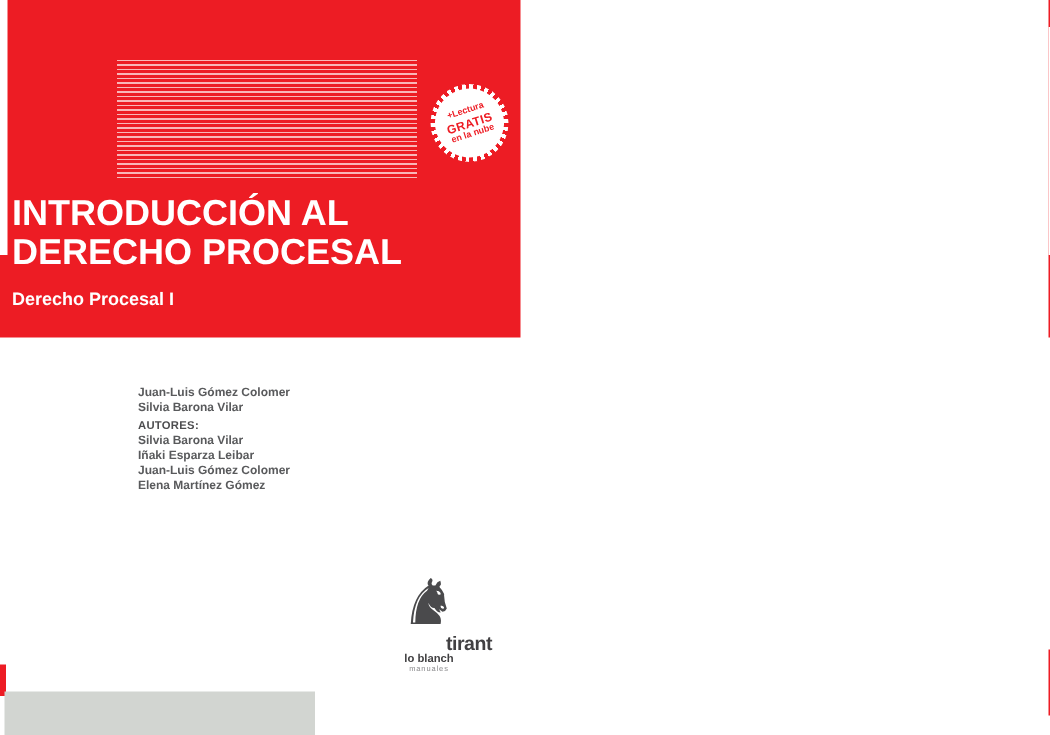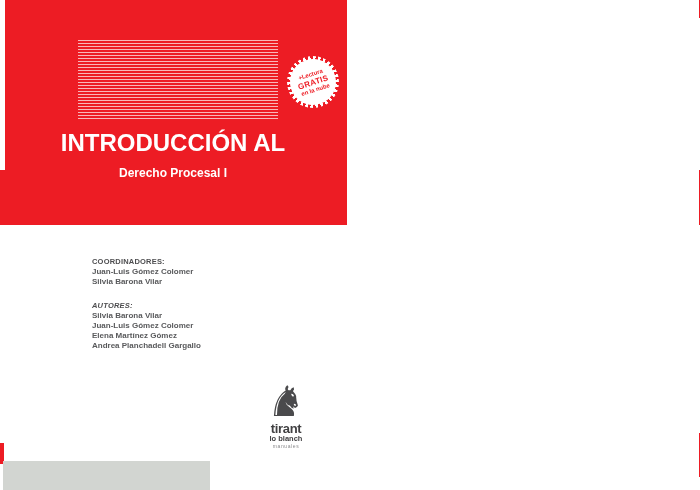--- a/index.html
+++ b/index.html
@@ -29,38 +29,38 @@
   .badge { position:absolute; width:52px; height:52px; }
   .badge-left  { left:287px; top:56px; }
   .badge-teeth { position:absolute; inset:0; border-radius:50%;
     background:repeating-conic-gradient(#ffffff 0deg 6deg, rgba(255,255,255,0) 6deg 12deg); }
   .badge-core { position:absolute; inset:3px; border-radius:50%; background:#ffffff;
     display:flex; flex-direction:column; align-items:center; justify-content:center;
     transform:rotate(-18deg); color:#ED1C24; text-align:center; }
   .badge-l1, .badge-l3 { font-size:6px; font-weight:bold; line-height:7px; }
   .badge-l2 { font-size:8px; font-weight:bold; line-height:9px; letter-spacing:0.3px; }
 
-  .title-block { position:absolute; text-align:center; color:#ffffff; font-weight:bold; }
+  .title-block { position:absolute; color:#ffffff; font-weight:bold; }
   .title-block-left  { left:8px;  top:130px; width:330px; }
   .title-main-left  { font-size:24px; line-height:26px; }
   .title-sub { font-size:12px; line-height:18px; }
   .title-sub-left  { margin-top:8px; }
 
   .credits { position:absolute; color:#4D4D4F; width:200px; }
   .credits-left  { left:92px;  top:257px; }
   .credits-head { font-size:7.5px; font-weight:bold; line-height:10px; letter-spacing:0.2px; }
-  .credits-head-authors { margin-top:13px;font-style:italic; }
+  .credits-head-authors { margin-top:1px; }
   .credits-name { display:block; font-size:8px; font-weight:bold;
     color:#595A5C; line-height:10.3px; }
 
   .logo { position:absolute; width:84px; top:381px; text-align:center; color:#414042; }
   .logo-left  { left:244px; }
   .logo-knight { display:inline-block; font-size:42px; line-height:42px;
     transform:scaleX(-1); color:#4A4A4C; }
-  .logo-name    { font-size:13px; font-weight:bold; line-height:12px; letter-spacing:-0.3px; }
+  .logo-name    { font-size:13px; font-weight:bold; line-height:12px; letter-spacing:-0.3px;text-align:right; }
   .logo-imprint { font-size:7.5px; font-weight:bold; line-height:8px; }
   .logo-series  { font-size:5px; line-height:7px; color:#8A8A8C; letter-spacing:0.6px; }
 
   .bottom-red { position:absolute; background:#ED1C24; }
   .bottom-red-left   { left:0;   top:443px; width:4px;  height:21px; }
   .bottom-red-right  { left:352px; top:433px; width:12px; height:44px; }
 
   .gray-bar { position:absolute; background:#D2D5D1; }
   .gray-bar-left  { left:3px;   top:461px; width:207px; height:29px; }
 </style>
@@ -78,32 +78,32 @@
       <div class="badge-teeth"></div>
       <div class="badge-core">
         <span class="badge-l1">+Lectura</span>
         <span class="badge-l2">GRATIS</span>
         <span class="badge-l3">en la nube</span>
       </div>
     </div>
 
     <div class="title-block title-block-left">
       <div class="title-main-left">INTRODUCCIÓN AL</div>
+      <div class="title-main-left">DERECHO PROCESAL</div>
       <div class="title-sub title-sub-left">Derecho Procesal I</div>
     </div>
 
     <div class="credits credits-left">
-      <div class="credits-head">COORDINADORES:</div>
       <span class="credits-name">Juan-Luis Gómez Colomer</span>
       <span class="credits-name">Silvia Barona Vilar</span>
       <div class="credits-head credits-head-authors">AUTORES:</div>
       <span class="credits-name">Silvia Barona Vilar</span>
+      <span class="credits-name">Iñaki Esparza Leibar</span>
       <span class="credits-name">Juan-Luis Gómez Colomer</span>
       <span class="credits-name">Elena Martínez Gómez</span>
-      <span class="credits-name">Andrea Planchadell Gargallo</span>
     </div>
 
     <div class="logo logo-left">
       <span class="logo-knight">♞</span>
       <div class="logo-name">tirant</div>
       <div class="logo-imprint">lo blanch</div>
       <div class="logo-series">manuales</div>
     </div>
 
     <div class="bottom-red bottom-red-left"></div>

